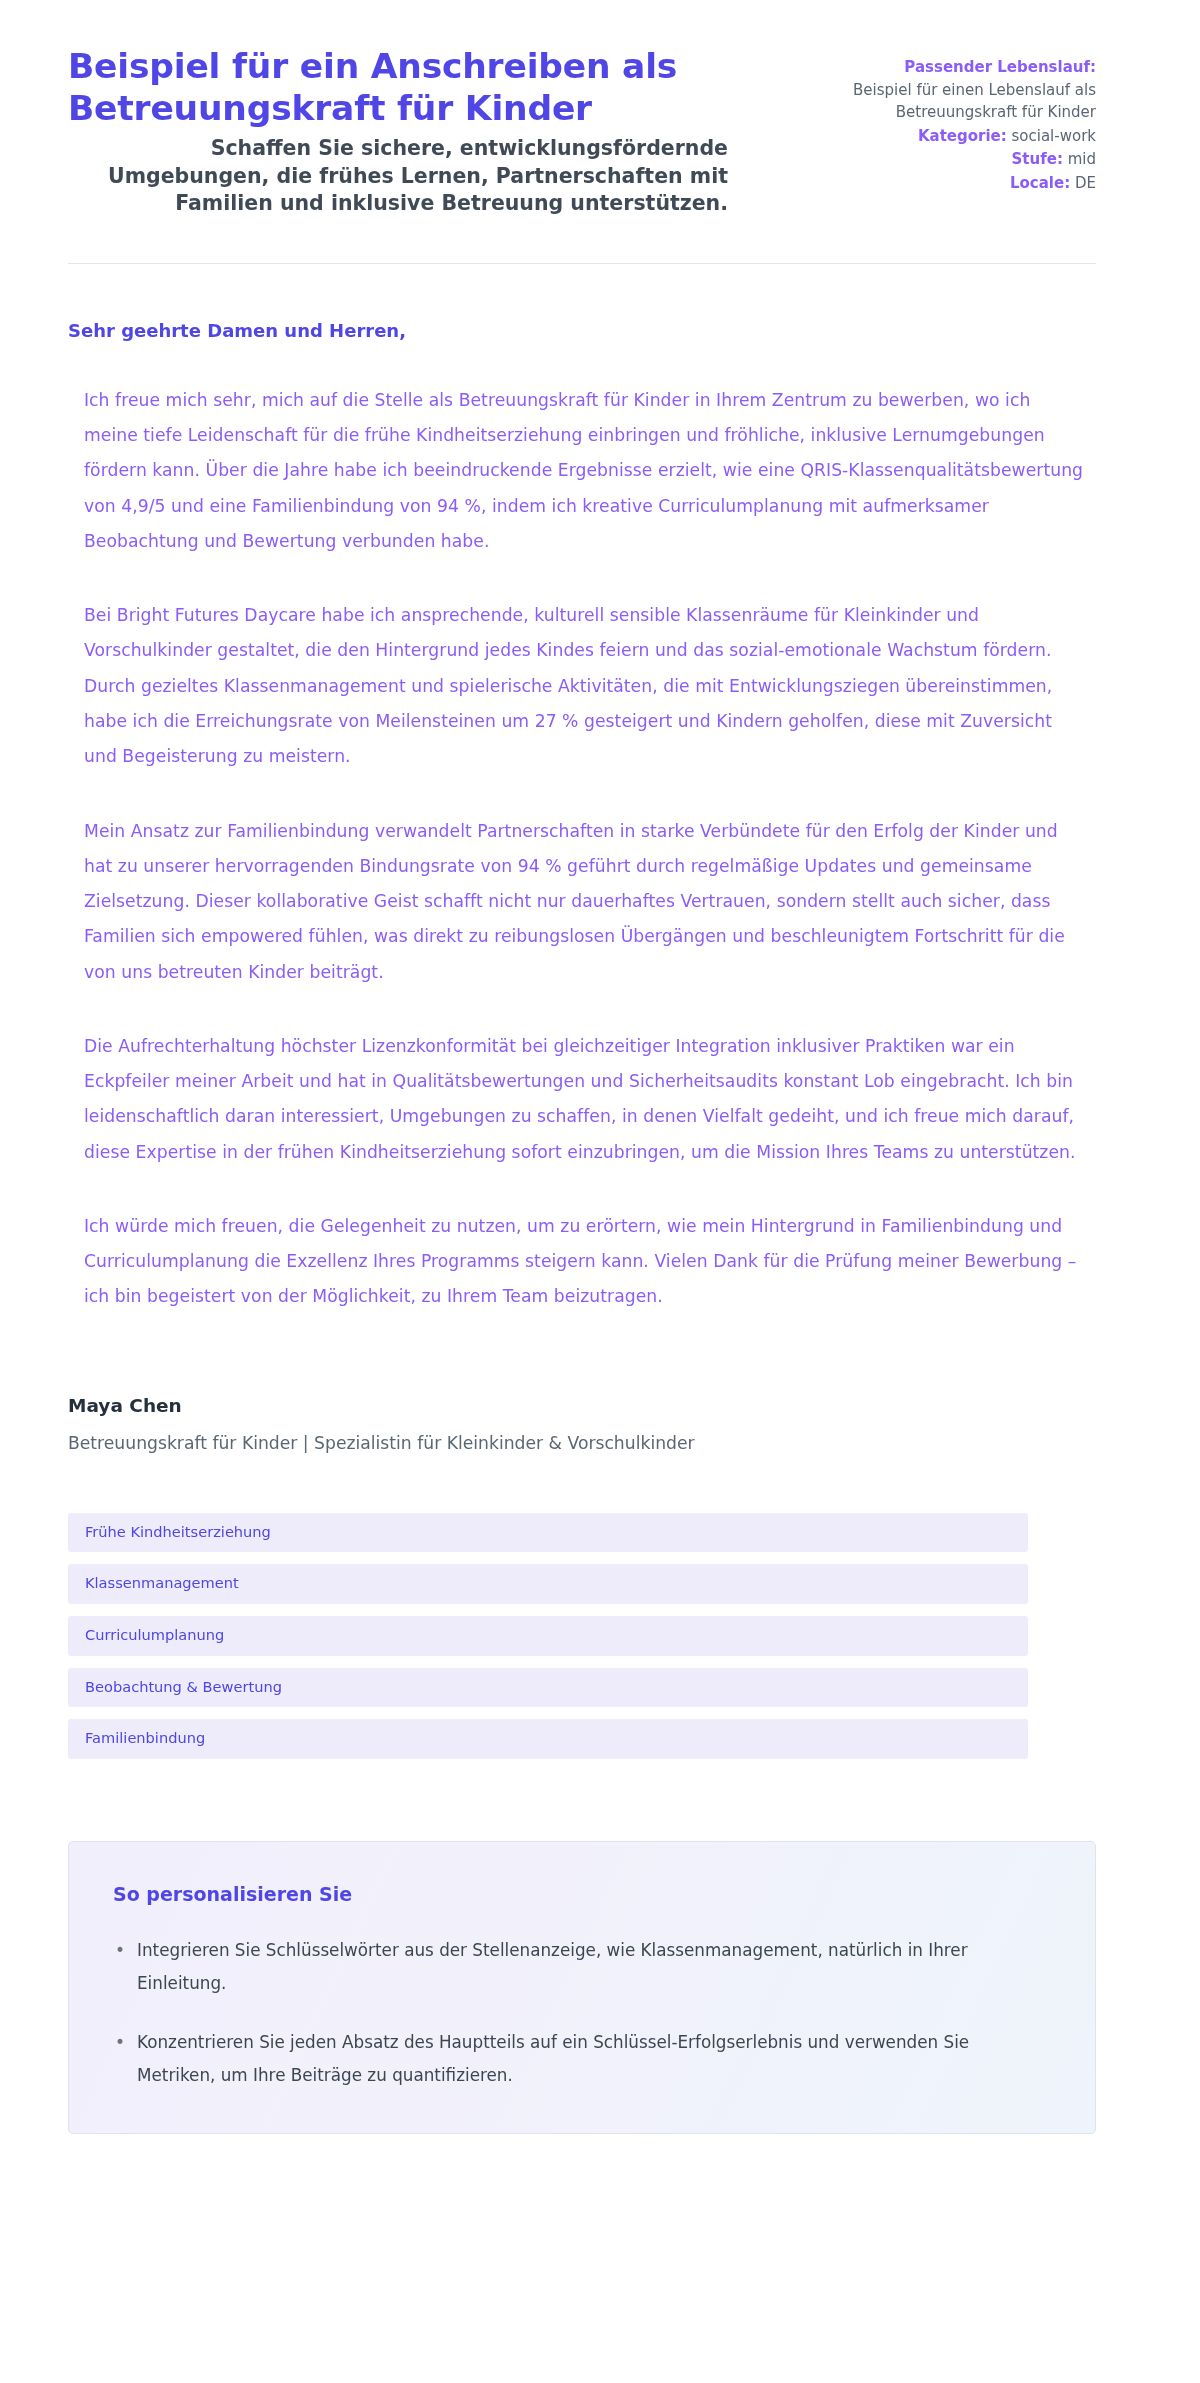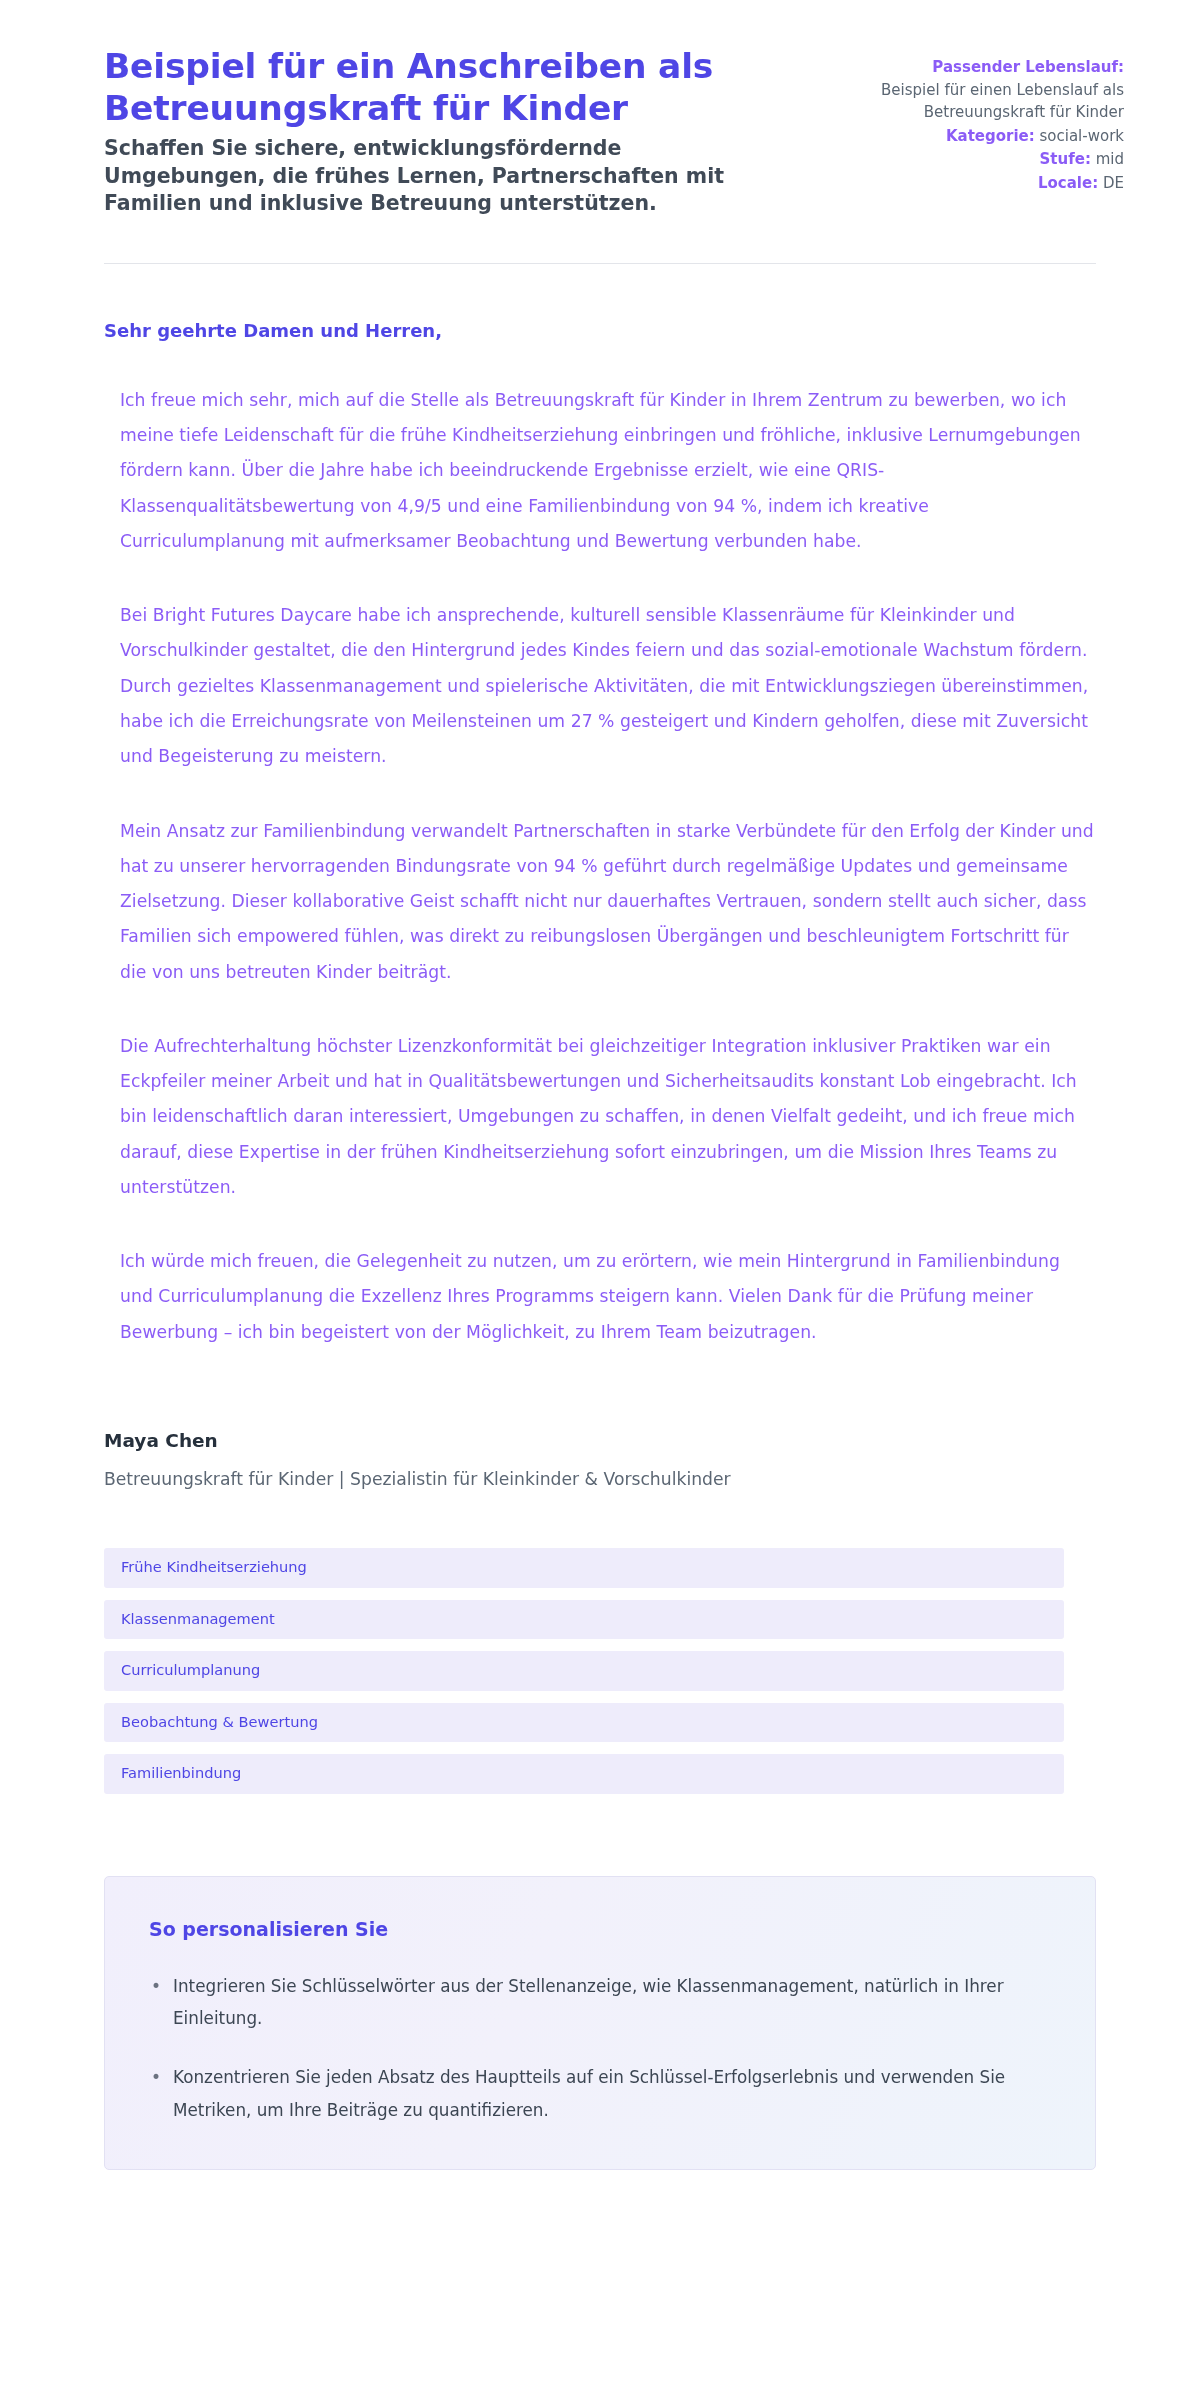--- a/index.html
+++ b/index.html
@@ -12,21 +12,21 @@
   body {
     width: 1200px;
     min-height: 2383px;
     font-family: "DejaVu Sans", "Liberation Sans", sans-serif;
     color: #2f3a45;
     -webkit-font-smoothing: antialiased;
   }
   .page {
     width: 1200px;
     min-height: 2383px;
-    padding: 46px 104px 60px 104px;
+    padding: 46px 104px 60px 68px;
     background: #ffffff;
   }
 
   
   .doc-header {
     display: flex;
     align-items: flex-start;
     justify-content: space-between;
     gap: 40px;
   }
@@ -39,20 +39,21 @@
     color: #4f46e5;
     letter-spacing: -0.2px;
   }
   .doc-subtitle {
     margin: 6px 0 0 0;
     font-size: 20.5px;
     line-height: 1.34;
     font-weight: 700;
     color: #404a57;
     max-width: 660px;
+    text-align: right;
   }
   .header-meta {
     flex: 0 0 auto;
     text-align: right;
     font-size: 15px;
     line-height: 1.5;
     color: #5b6673;
     padding-top: 10px;
     max-width: 280px;
   }

